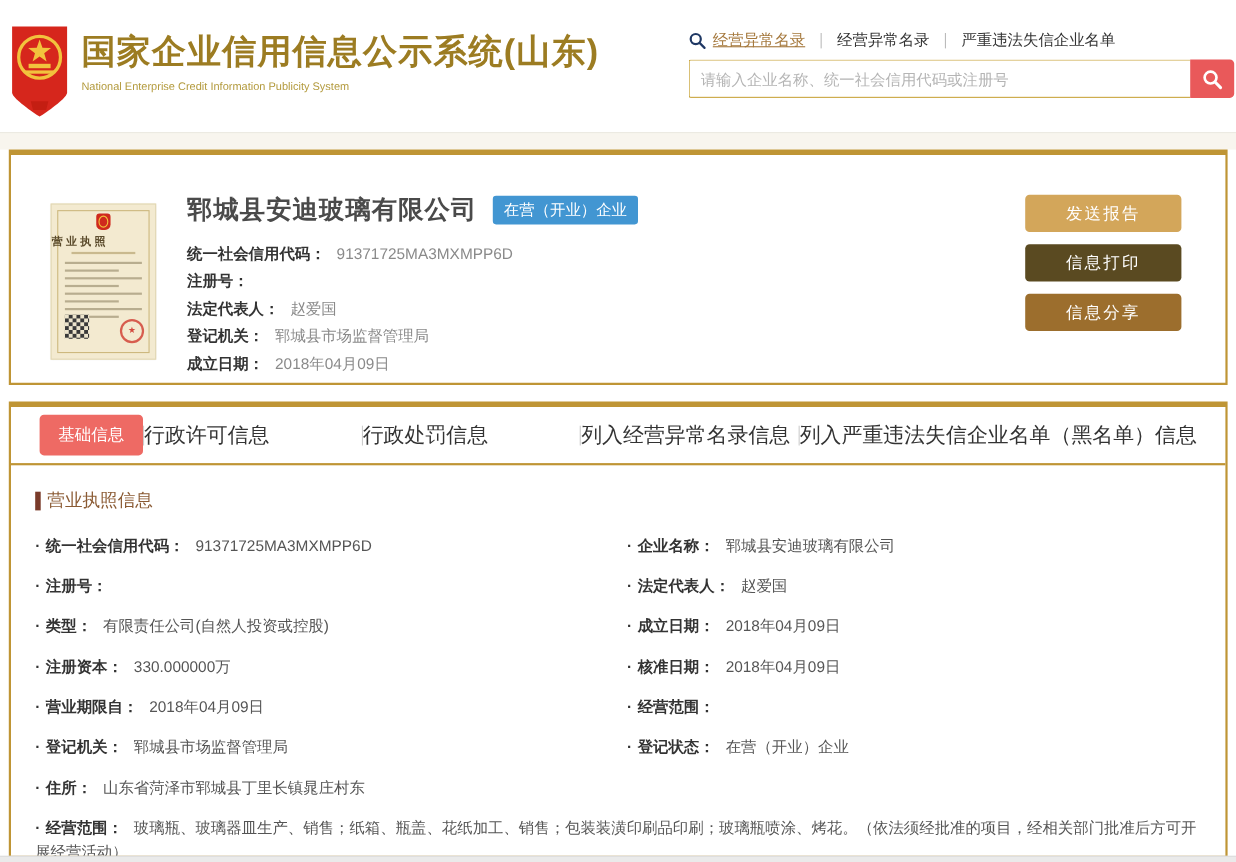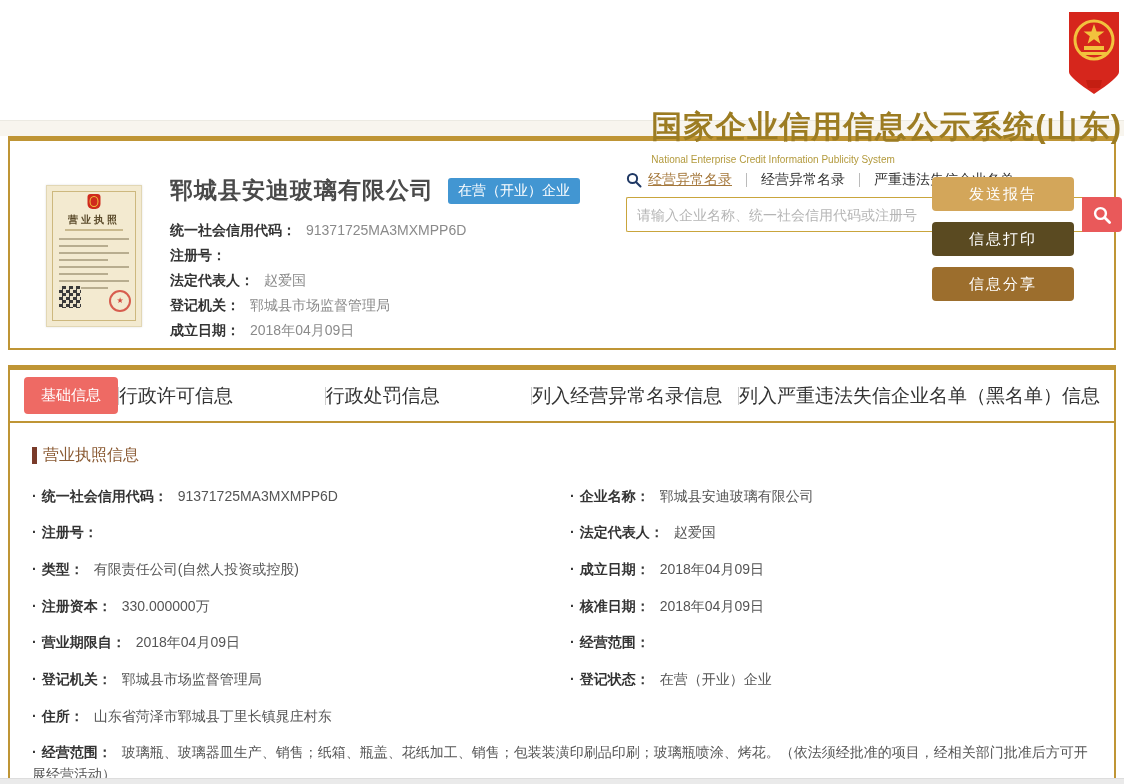--- a/index.html
+++ b/index.html
@@ -1,20 +1,20 @@
 <!DOCTYPE html>
 <html><head>
 <meta charset="utf-8">
 <style>
   * { margin:0; padding:0; box-sizing:border-box; }
   html,body { width:1124px; height:784px; background:#fff; overflow:hidden;
     font-family:"Liberation Sans","DejaVu Sans",sans-serif; }
 
   
-  .site-header { height:118px; display:flex; align-items:flex-end; padding:10px 2px 0 8px; background:#fff;flex-direction:column; }
+  .site-header { height:118px; display:flex; align-items:flex-start; padding:22px 2px 0 8px; background:#fff; }
   .logo { width:56px; height:92px; flex:0 0 auto; }
   .title-block { margin-left:10px; padding-top:4px; }
   .site-title { font-size:31px; font-weight:bold; color:#9c7c22; letter-spacing:1px; }
   .site-subtitle { font-size:10px; color:#b39a3d; margin-top:6px; }
 
   .search-area { margin-left:auto; width:496px; padding-top:6px; }
   .search-nav { display:flex; align-items:center; font-size:14px; margin-bottom:8px; }
   .nav-search-icon { display:inline-flex; margin-right:6px; }
   .nav-link { color:#333; text-decoration:none; cursor:pointer; white-space:nowrap; }
   .nav-link.active { color:#a5783c; text-decoration:underline; }
@@ -35,21 +35,21 @@
   .company-card { margin-top:0; height:214px; display:flex; padding:32px 40px 20px 36px; }
 
   
   .license-thumb { width:96px; height:142px; margin:12px 28px 0 0; flex:0 0 auto;
       background:#f3ead0; border:1px solid #e2d7b4; position:relative; cursor:pointer;
       box-shadow:0 0 2px rgba(0,0,0,.12); }
   .lic-frame { position:absolute; inset:5px; border:1px solid #cdb87e; }
   .lic-emblem { position:absolute; top:8px; left:50%; transform:translateX(-50%);
       width:13px; height:15px; background:#cf2a1d; border-radius:3px 3px 5px 5px; }
   .lic-emblem:after { content:""; position:absolute; inset:2px; border:1px solid #f2c23d; border-radius:50%; }
-  .lic-title { position:absolute; top:27px; width:100%; text-align:center; font-size:10px;
+  .lic-title { position:absolute; top:27px; width:100%; font-size:10px;
       letter-spacing:3px; color:#5a4a2a; font-weight:bold; }
   .lic-subline { position:absolute; top:43px; left:18px; right:18px; height:2px; background:#c9b98e; }
   .lic-lines { position:absolute; top:52px; left:12px; right:12px; }
   .lic-lines div { height:2px; background:#b8ad8f; margin-bottom:5px; }
   .lic-lines div:nth-child(2n) { width:70%; }
   .lic-qr { position:absolute; left:12px; bottom:18px; width:22px; height:22px;
       background:conic-gradient(#3a3a3a 25%,#ece4cc 0 50%,#3a3a3a 0 75%,#ece4cc 0) 0 0/7px 7px; }
   .lic-seal { position:absolute; right:10px; bottom:14px; width:22px; height:22px;
       border:2px solid rgba(205,45,35,.75); border-radius:50%; }
   .lic-seal:after { content:"★"; position:absolute; left:50%; top:50%; transform:translate(-50%,-54%);
@@ -64,21 +64,21 @@
   .cfield .flabel { font-weight:bold; color:#333; white-space:nowrap; }
   .cfield .fvalue { color:#8a8a8a; margin-left:10px; }
 
   .action-buttons { width:142px; flex:0 0 auto; padding-top:4px; }
   .act-btn { width:142px; height:34px; border:none; border-radius:4px; color:#fff;
       font-size:15px; margin-bottom:11px; cursor:pointer; display:block;
       font-family:inherit; letter-spacing:2px; }
 
   
   .main-card { margin-top:15px; height:415px; }
-  .tabs-row { display:flex; align-items:center; height:53px; padding:0 14px;
+  .tabs-row { display:flex; align-items:center; height:53px; padding:0 26px;
       border-bottom:2px solid #bf9535; }
   .tab-active { background:#ee6a64; color:#fff; font-size:15px; padding:9px 17px;
       border-radius:4px; cursor:pointer; white-space:nowrap; }
   .tab { flex:1; text-align:left; font-size:19px; color:#333; cursor:pointer; white-space:nowrap; }
   .tab-sep { width:1px; height:18px; background:#ccc; }
 
   .info-content { padding:20px 20px 10px 22px; }
   .section-head { display:flex; align-items:center; margin:2px 0 12px; }
   .sec-bar { width:5px; height:17px; background:#7a3b2a; margin-right:6px; }
   .sec-title { font-size:16px; color:#8a5a33; }

